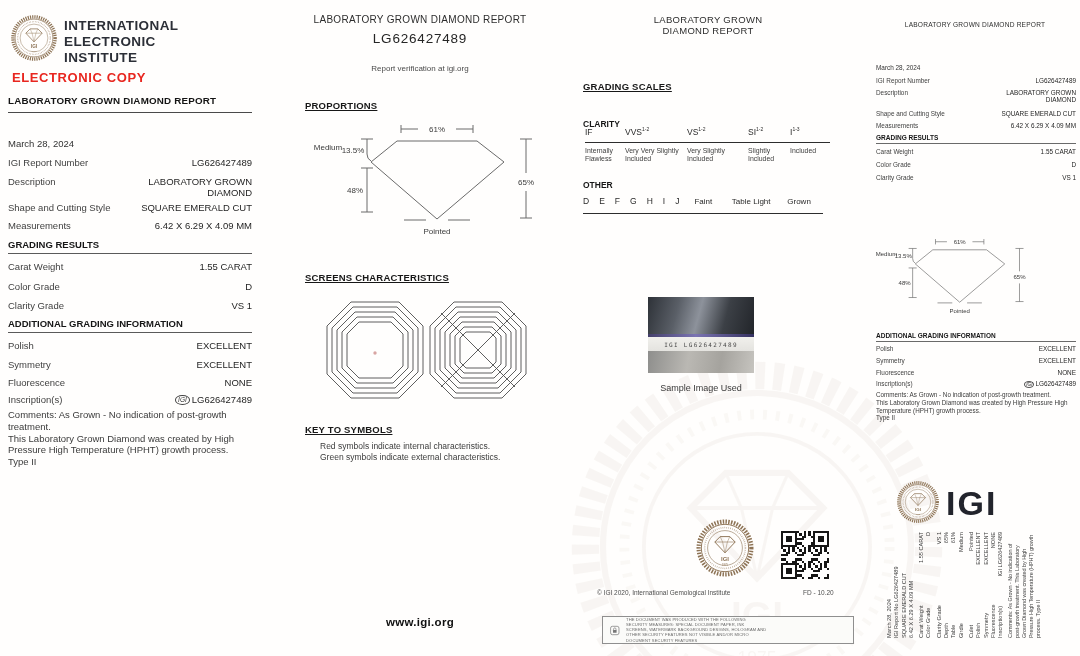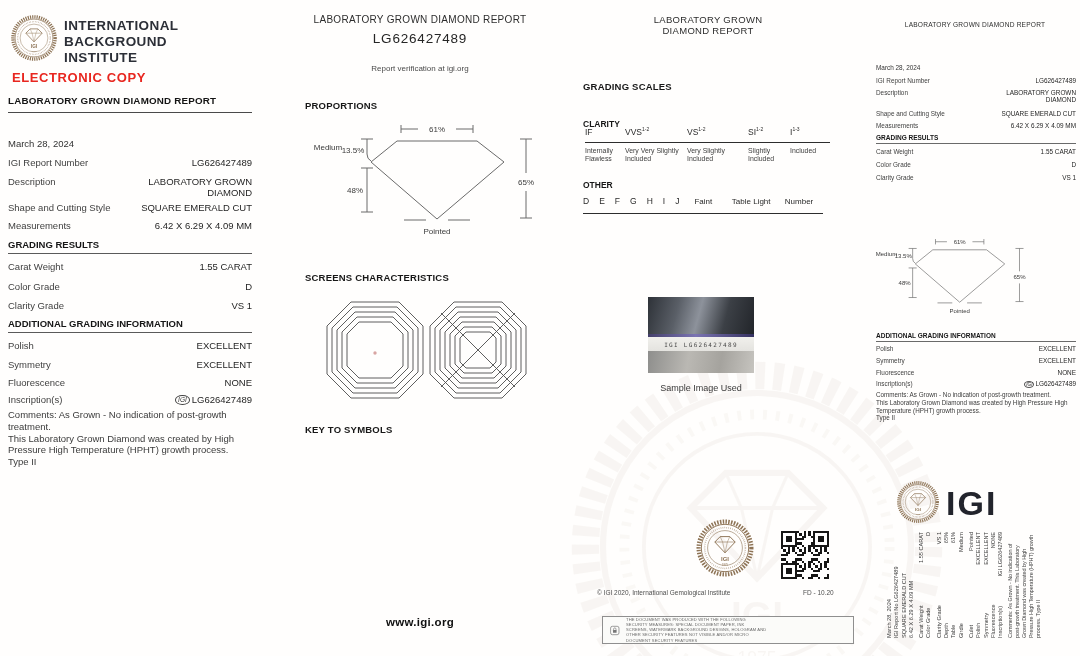--- a/index.html
+++ b/index.html
@@ -25,21 +25,21 @@
   .m-row{display:flex;justify-content:space-between;font-size:6.4px;color:#3f3f3f;}
   .m-row .val{text-align:right;color:#1f1f1f;}
   .m-h{font-size:6.5px;font-weight:bold;color:#161616;border-bottom:1px solid #6a6a6a;padding-bottom:2px;}
   .m-comments{font-size:6.3px;color:#3b3b3b;line-height:7.8px;}
   .m-insc{font-size:4.6px;font-style:italic;border:1px solid #555;border-radius:50%;padding:0 1px;margin-right:1px;}
 
   
   .mid-title{font-size:10px;color:#2d2d2d;text-align:center;letter-spacing:.3px;}
   .mid-number{font-size:13.5px;color:#262626;text-align:center;letter-spacing:.8px;}
   .mid-verif{font-size:8px;color:#4a4a4a;text-align:center;}
-  .sec-h{font-size:9.5px;font-weight:bold;color:#171717;letter-spacing:.2px;}
+  .sec-h{font-size:9.5px;font-weight:bold;color:#171717;letter-spacing:.2px;text-decoration:underline;}
   .sub-h{font-size:8.5px;font-weight:bold;color:#171717;}
   .key-text{font-size:8.5px;color:#3c3c3c;line-height:11px;}
   .website{font-size:11.5px;font-weight:bold;color:#101010;text-align:center;letter-spacing:.3px;}
 
   
   .ln{stroke:#6b6b6b;stroke-width:1;fill:none;}
   .tick{stroke:#6b6b6b;stroke-width:1;}
   .lbl{font-size:8px;fill:#3a3a3a;text-anchor:middle;font-family:"Liberation Sans",sans-serif;}
   .c-ln{stroke:#4d4d4d;stroke-width:.9;fill:none;}
 
@@ -108,21 +108,21 @@
   </defs>
 </svg>
 
 <div class="page">
 
   <svg class="abs seal-brown" style="left:10px;top:14px" width="48" height="48">
       <use href="#igi-seal"></use>
     </svg>
   <div class="abs inst-name" style="left:64px;top:18px">
     <div>INTERNATIONAL</div>
-    <div>BACKGROUND</div>
+    <div>ELECTRONIC</div>
     <div>INSTITUTE</div>
   </div>
   <div class="abs e-copy" style="left:12px;top:70px">ELECTRONIC COPY</div>
 
   <div class="abs panel-title" style="left:8px;top:95px;width:244px">LABORATORY GROWN DIAMOND REPORT</div>
   <div class="abs date" style="left:8px;top:138px">March 28, 2024</div>
 
   <div class="abs row" style="left:8px;top:157px;width:244px">
     <span>IGI Report Number</span>
     <span class="val">LG626427489</span>
@@ -228,20 +228,24 @@
     <polygon class="c-ln" points="30,12 70,12 88,30 88,70 70,88 30,88 12,70 12,30"></polygon>
     <polygon class="c-ln" points="32,17 68,17 83,32 83,68 68,83 32,83 17,68 17,32"></polygon>
     <polygon class="c-ln" points="34,22 66,22 78,34 78,66 66,78 34,78 22,66 22,34"></polygon>
     <polygon class="c-ln" points="36,27 64,27 73,36 73,64 64,73 36,73 27,64 27,36"></polygon>
     <polygon class="c-ln" points="38,32 62,32 68,38 68,62 62,68 38,68 32,62 32,38"></polygon>
     <line class="c-ln" x1="13" y1="13" x2="87" y2="87"></line>
     <line class="c-ln" x1="87" y1="13" x2="13" y2="87"></line>
   </svg>
 
   <div class="abs sec-h" style="left:305px;top:424px">KEY TO SYMBOLS</div>
+  <div class="abs key-text" style="left:320px;top:441px;width:230px">
+    <div>Red symbols indicate internal characteristics.</div>
+    <div>Green symbols indicate external characteristics.</div>
+  </div>
 
   <div class="abs website" style="left:330px;top:616px;width:180px">www.igi.org</div>
 
   <svg class="abs wm" style="left:562px;top:352px" width="390" height="390">
       <use href="#igi-seal"></use>
     </svg>
 
   <div class="abs mid-title" style="left:600px;top:14px;width:216px;font-size:9.5px;line-height:11px">
     <div>LABORATORY GROWN</div>
     <div>DIAMOND REPORT</div>
@@ -273,21 +277,21 @@
       <span>D</span>
       <span>E</span>
       <span>F</span>
       <span>G</span>
       <span>H</span>
       <span>I</span>
       <span>J</span>
     </span>
     <span class="color-word">Faint</span>
     <span class="color-word">Table Light</span>
-    <span class="color-word">Number</span>
+    <span class="color-word">Grown</span>
   </div>
 
   <div class="abs sample" style="left:648px;top:297px">
     <div class="top"></div>
     <div class="glow"></div>
     <div class="band">IGI LG626427489</div>
     <div class="bottom"></div>
   </div>
   <div class="abs caption" style="left:618px;top:383px;width:166px">Sample Image Used</div>
 

